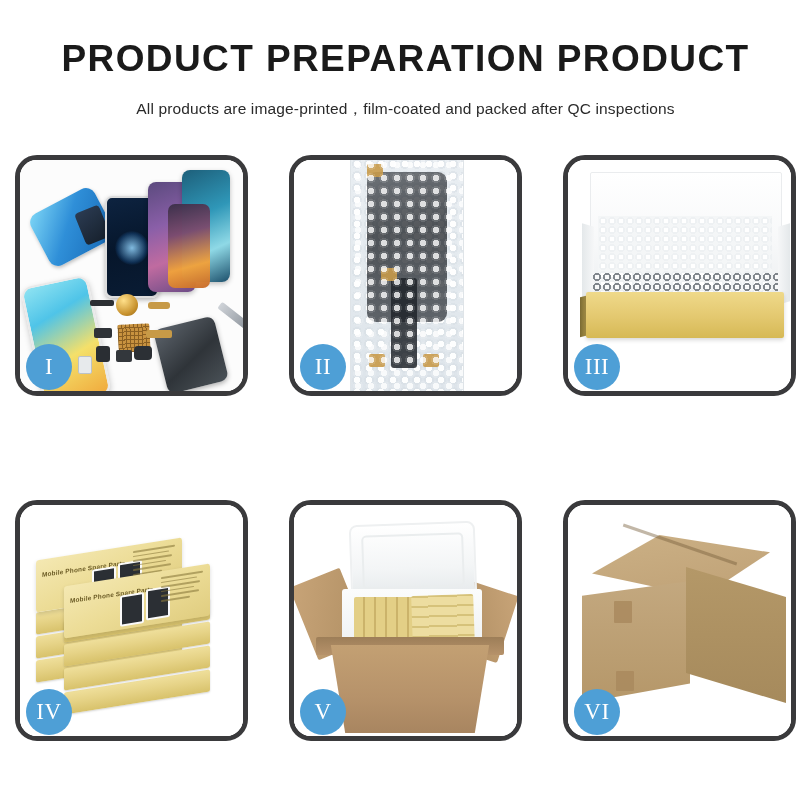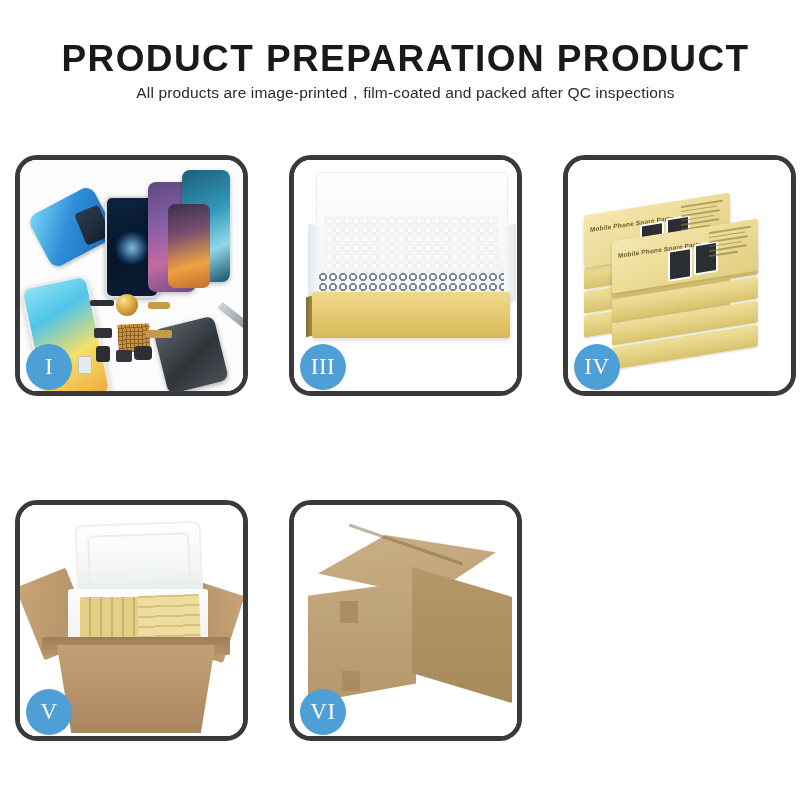--- a/index.html
+++ b/index.html
@@ -12,21 +12,21 @@
   .page{position:relative;width:811px;height:811px;box-sizing:border-box;}
 
   
   .header{padding-top:40px;text-align:center;}
   .title{
     font-size:37px;font-weight:700;letter-spacing:1.4px;
     color:#1a1a1a;line-height:1.05;margin:0;
     font-family:"Liberation Sans", sans-serif;
   }
   .subtitle{
-    margin:4px 0 0 0;font-size:15.5px;color:#2a2a2a;font-weight:400;
+    margin:20px 0 0 0;font-size:15.5px;color:#2a2a2a;font-weight:400;
     letter-spacing:.15px;
   }
 
   
   .grid{
     position:absolute;left:15px;top:155px;
     width:781px;
     display:grid;
     grid-template-columns:233px 233px 233px;
     grid-template-rows:241px 241px;
@@ -346,20 +346,36 @@
           <div class="sp" style="left:96px;top:190px;width:16px;height:12px;background:#33373c;"></div>
           <div class="sp" style="left:114px;top:186px;width:18px;height:14px;background:#2c3035;border-radius:4px;"></div>
           <div class="sp" style="left:58px;top:196px;width:12px;height:16px;background:#e7eaec;border:1px solid #bcc2c7;"></div>
           <div class="sp" style="left:126px;top:170px;width:26px;height:8px;background:#c79a47;border-radius:2px;"></div>
           <div class="tweezer"></div>
         </div>
       </div>
       <div class="badge">I</div>
     </div>
 
+    <div class="panel">
+      <div class="panel-inner">
+        <div class="scene p2">
+          <div class="bubblepack">
+            <div class="screen2"></div>
+            <div class="flex2"></div>
+            <div class="conn2" style="left:16px;top:6px;"></div>
+            <div class="conn2" style="left:30px;top:110px;"></div>
+            <div class="conn2" style="left:18px;top:196px;"></div>
+            <div class="conn2" style="left:72px;top:196px;"></div>
+            <div class="bub-overlay"></div>
+          </div>
+        </div>
+      </div>
+      <div class="badge">II</div>
+    </div>
 
     <div class="panel">
       <div class="panel-inner">
         <div class="scene p3">
           <div class="lid3"></div>
           <div class="foam3"></div>
           <div class="trayface3"></div>
           <div class="tray3-left"></div>
           <div class="tray3"></div>
         </div>

